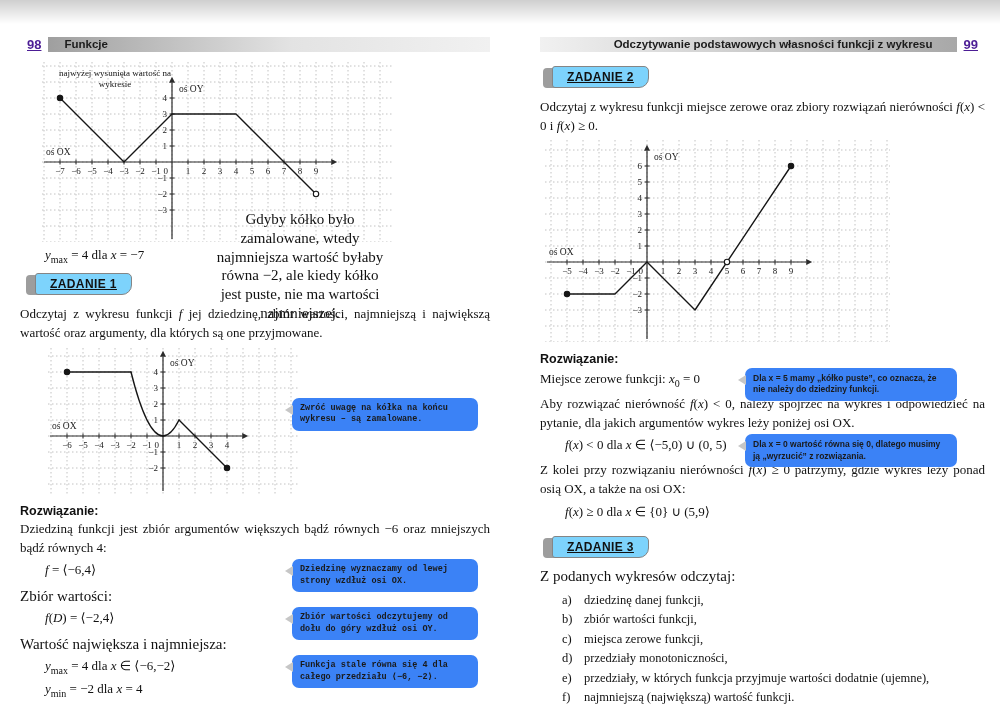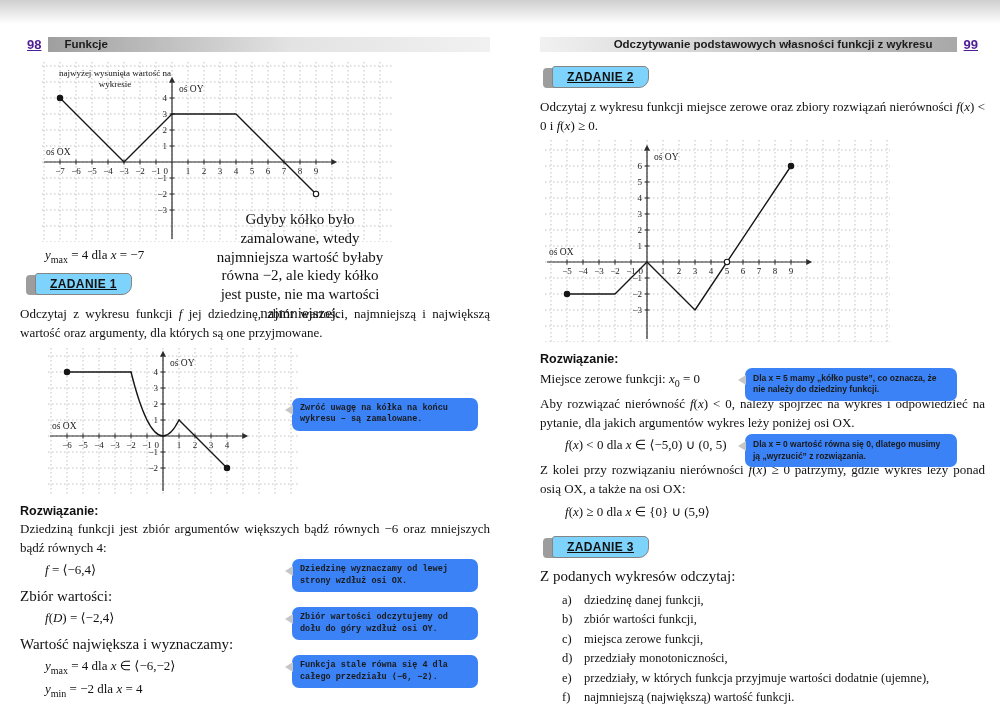--- a/index.html
+++ b/index.html
@@ -275,21 +275,21 @@
       <div class="formula"><i>f</i><span> = ⟨−6,4⟩</span></div>
       <div class="callout c-row">Dziedzinę wyznaczamy od lewej strony wzdłuż osi OX.</div>
     </div>
 
     <div class="intro-line">Zbiór wartości:</div>
     <div class="frow">
       <div class="formula"><i>f</i><span>(</span><i>D</i><span>) = ⟨−2,4⟩</span></div>
       <div class="callout c-row">Zbiór wartości odczytujemy od dołu do góry wzdłuż osi OY.</div>
     </div>
 
-    <div class="intro-line">Wartość największa i wyznaczamy:</div>
+    <div class="intro-line">Wartość największa i najmniejsza:</div>
     <div class="frow">
       <div class="formula"><i>y</i><sub class="fsub">max</sub><span> = 4 dla </span><i>x</i><span> ∈ ⟨−6,−2⟩</span></div>
       <div class="callout c-row">Funkcja stale równa się 4 dla całego przedziału ⟨−6, −2⟩.</div>
     </div>
     <div class="frow">
       <div class="formula"><i>y</i><sub class="fsub">min</sub><span> = −2 dla </span><i>x</i><span> = 4</span></div>
     </div>
   </div>
 
   <div class="page right">

